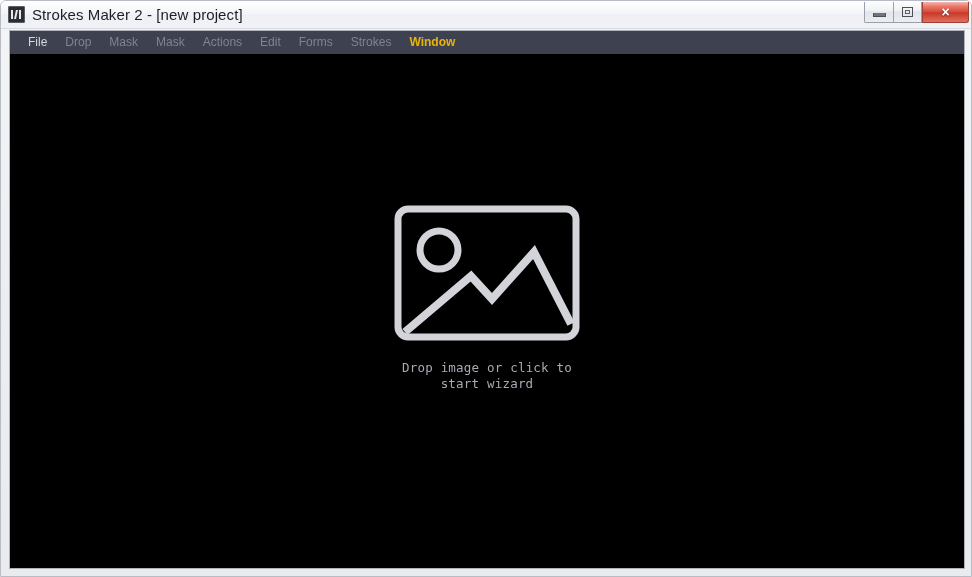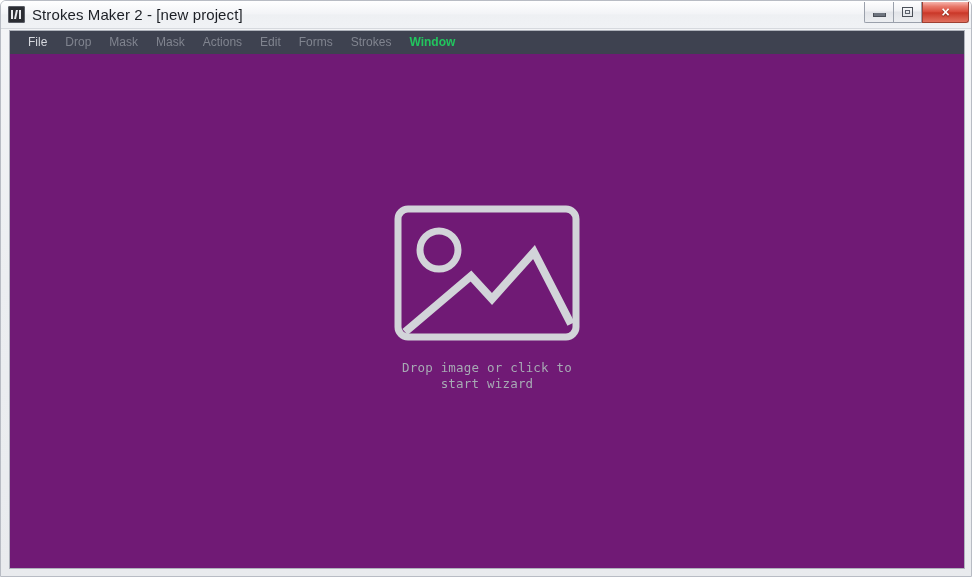--- a/index.html
+++ b/index.html
@@ -165,30 +165,30 @@
   }
   .menu-item {
     font-size: 12px;
     padding: 2px 9px 3px 9px;
     color: #80848f;
     white-space: nowrap;
     cursor: default;
     line-height: 15px;
   }
   .menu-item.enabled { color: #d6d8de; }
-  .menu-item.active  { color: #22c55e; font-weight: bold; }
+  .menu-item.active  { color: #eab308; font-weight: bold; }
 
   
   #canvas-area {
     position: absolute;
     left: 0;
     top: 23px;
     width: 100%;
     height: calc(100% - 23px);
-    background: #701a75;
+    background: #000000;
     display: flex;
     flex-direction: column;
     align-items: center;
     justify-content: center;
   }
   #drop-zone {
     display: flex;
     flex-direction: column;
     align-items: center;
     margin-top: -26px;

